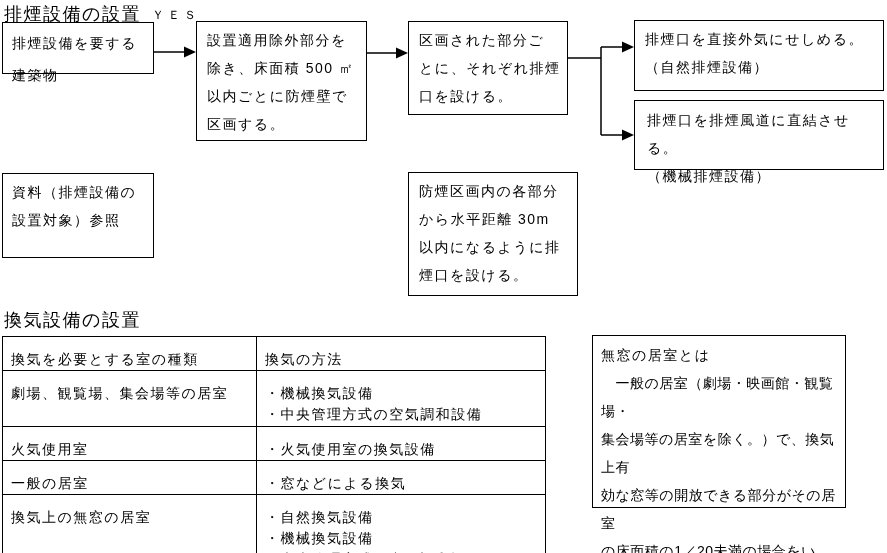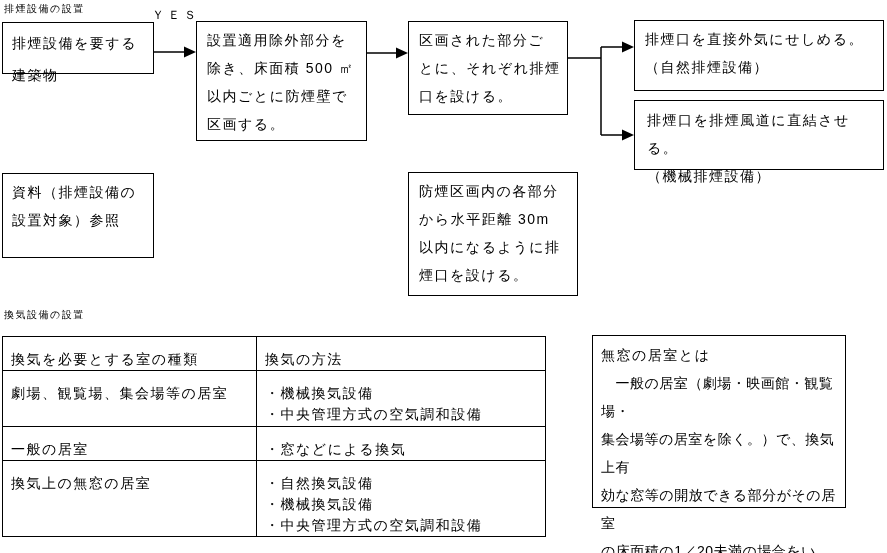--- a/index.html
+++ b/index.html
@@ -7,21 +7,21 @@
     position: relative;
     width: 887px;
     height: 553px;
     background: #ffffff;
     font-family: "Liberation Sans", sans-serif;
     color: #000;
     overflow: hidden;
   }
   .sec-title {
     position: absolute;
-    font-size: 10px;
+    font-size: 18px;
     letter-spacing: 1.5px;
     white-space: nowrap;
   }
   #title-smoke { left: 4px; top: 2px; }
   #title-vent  { left: 4px; top: 308px; }
   #label-yes {
     position: absolute;
     left: 152px; top: 7px;
     font-size: 12px;
     letter-spacing: 4px;
@@ -154,20 +154,26 @@
       <th>換気を必要とする室の種類</th>
       <th>換気の方法</th>
     </tr>
     <tr class="r1">
       <td>劇場、観覧場、集会場等の居室</td>
       <td>
         <div>・機械換気設備</div>
         <div>・中央管理方式の空気調和設備</div>
       </td>
     </tr>
+    <tr class="r2">
+      <td>火気使用室</td>
+      <td>
+        <div>・火気使用室の換気設備</div>
+      </td>
+    </tr>
     <tr class="r3">
       <td>一般の居室</td>
       <td>
         <div>・窓などによる換気</div>
       </td>
     </tr>
     <tr class="r4">
       <td>換気上の無窓の居室</td>
       <td>
         <div>・自然換気設備</div>

